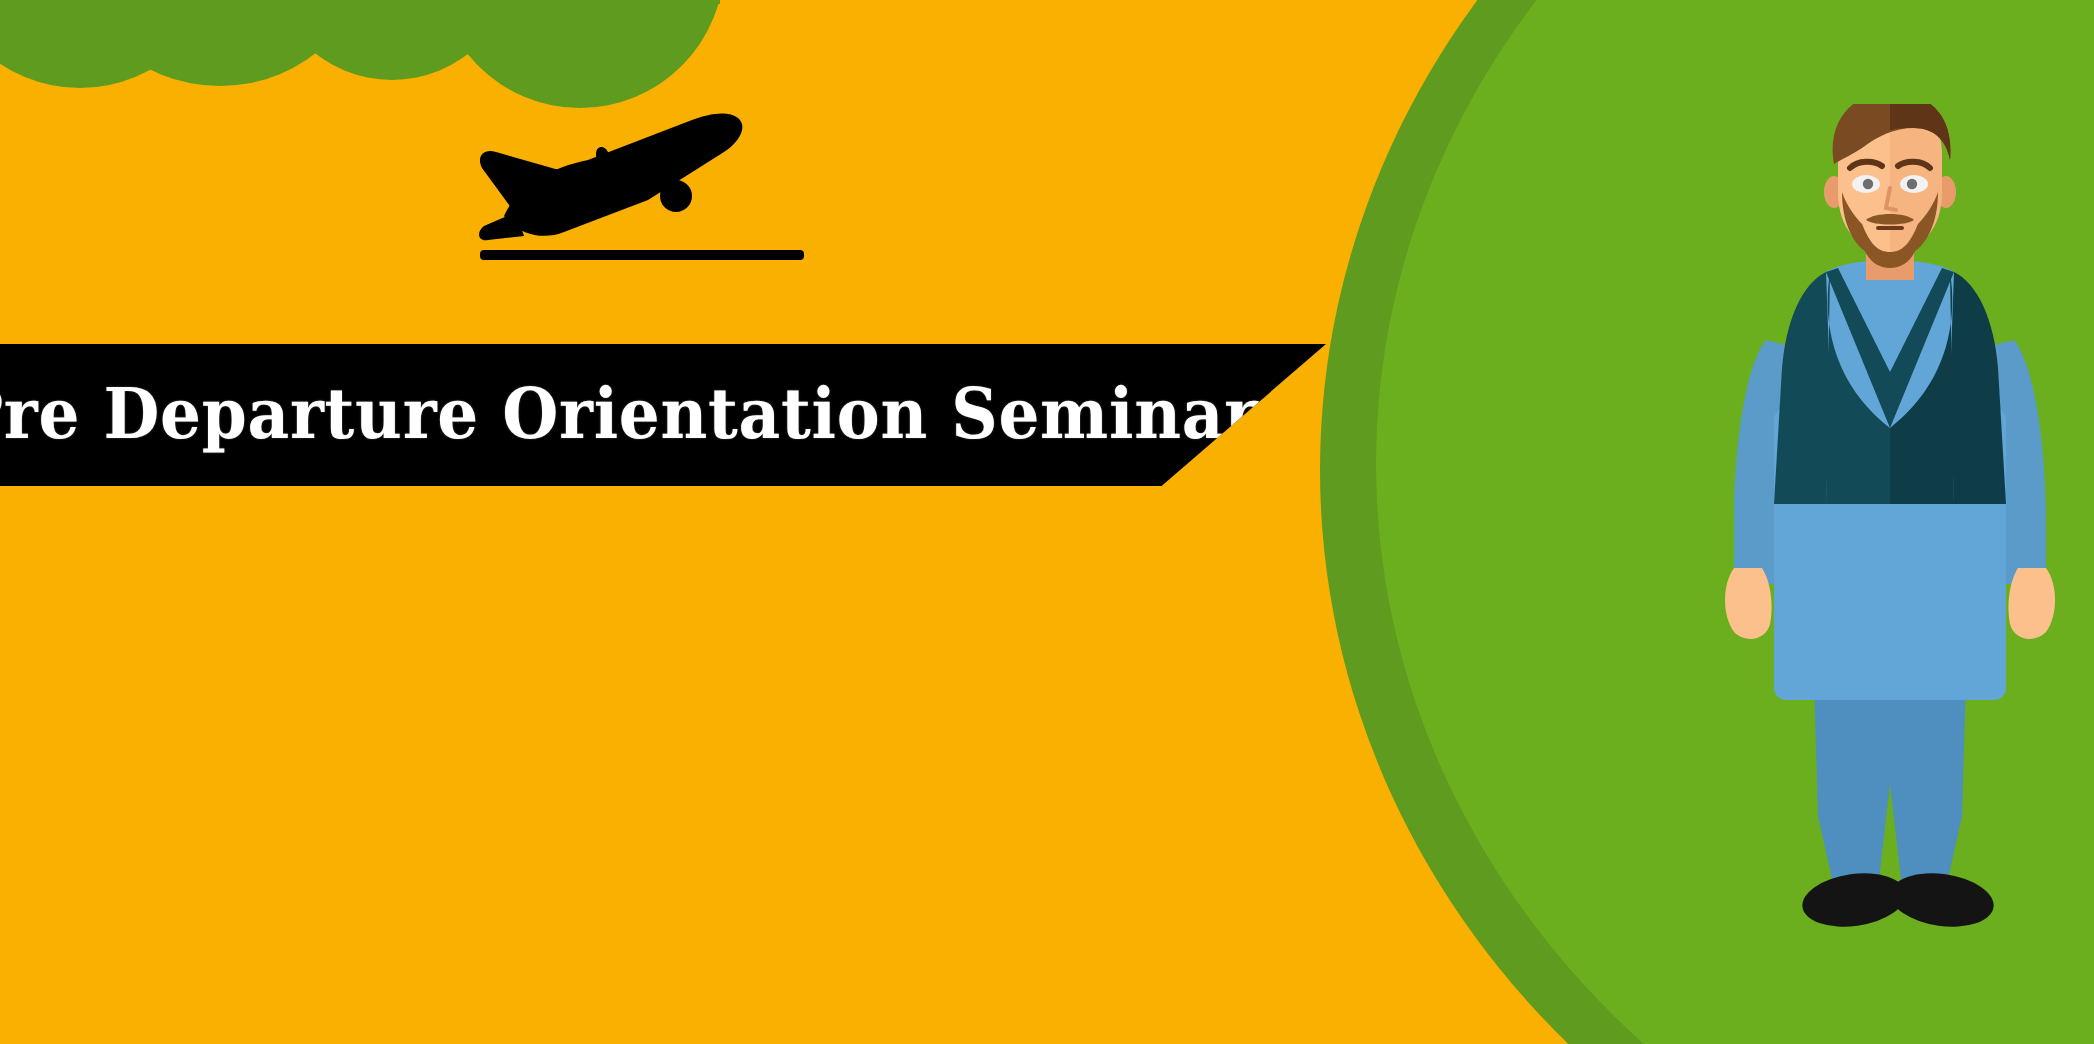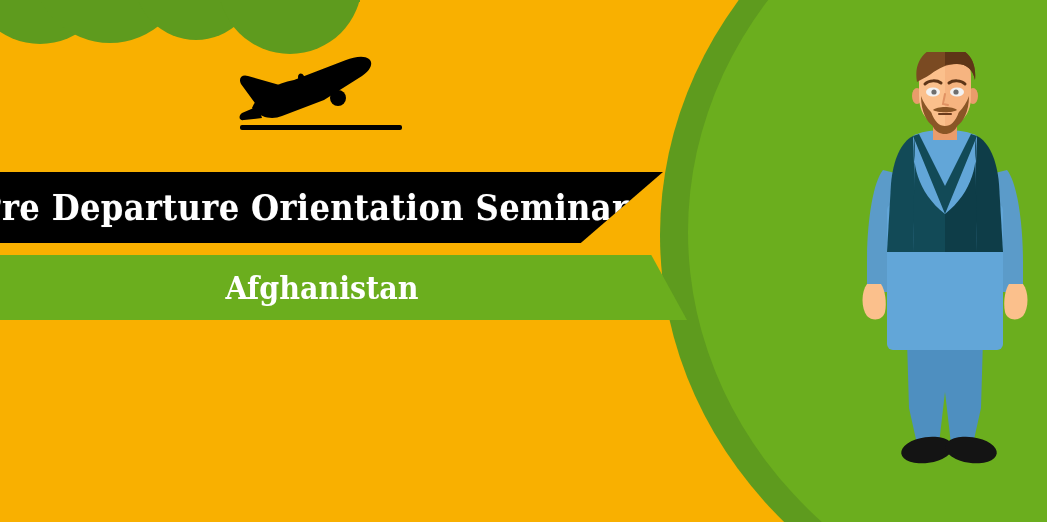--- a/index.html
+++ b/index.html
@@ -140,23 +140,20 @@
         <circle cx="110" cy="58" r="8"></circle>
       </g>
     </svg>
     <div class="runway-line"></div>
   </div>
 
   <div class="bar bar-title">
     <span class="title-text">Pre Departure Orientation Seminar</span>
   </div>
 
-  <div class="bar bar-country">
-    <span class="country-text">Afghanistan</span>
-  </div>
 
   <svg class="person" viewBox="0 0 180 420">
 
     <g>
       <path d="M52 288 L128 288 L126 356 L118 392 L96 392 L90 340
                L84 392 L62 392 L54 356 Z" fill="#4E8FC0"></path>
     </g>
 
     <g>
       <ellipse cx="72" cy="398" rx="26" ry="13" fill="#141414" transform="rotate(-8 72 398)"></ellipse>

